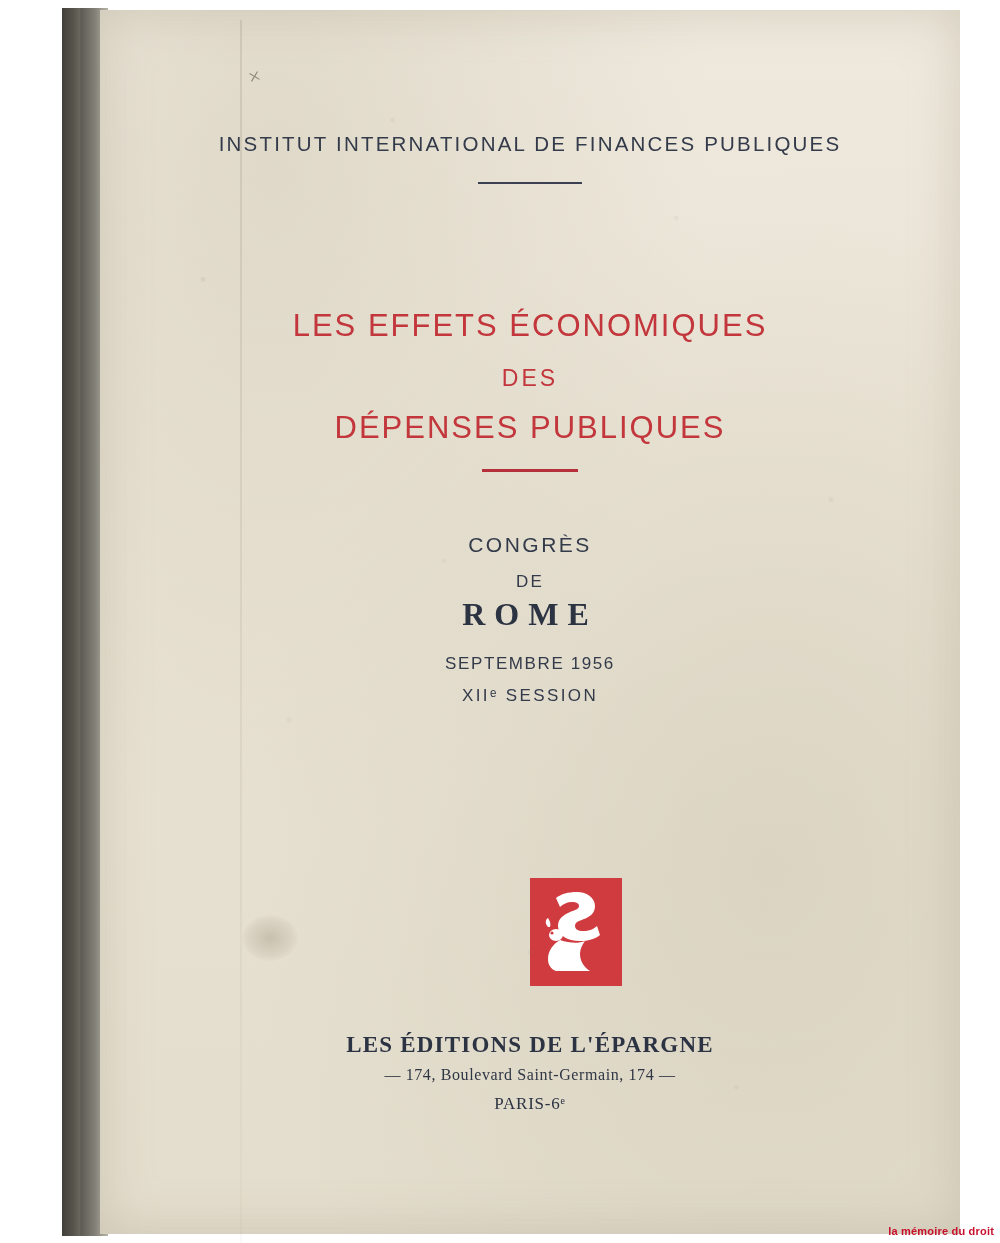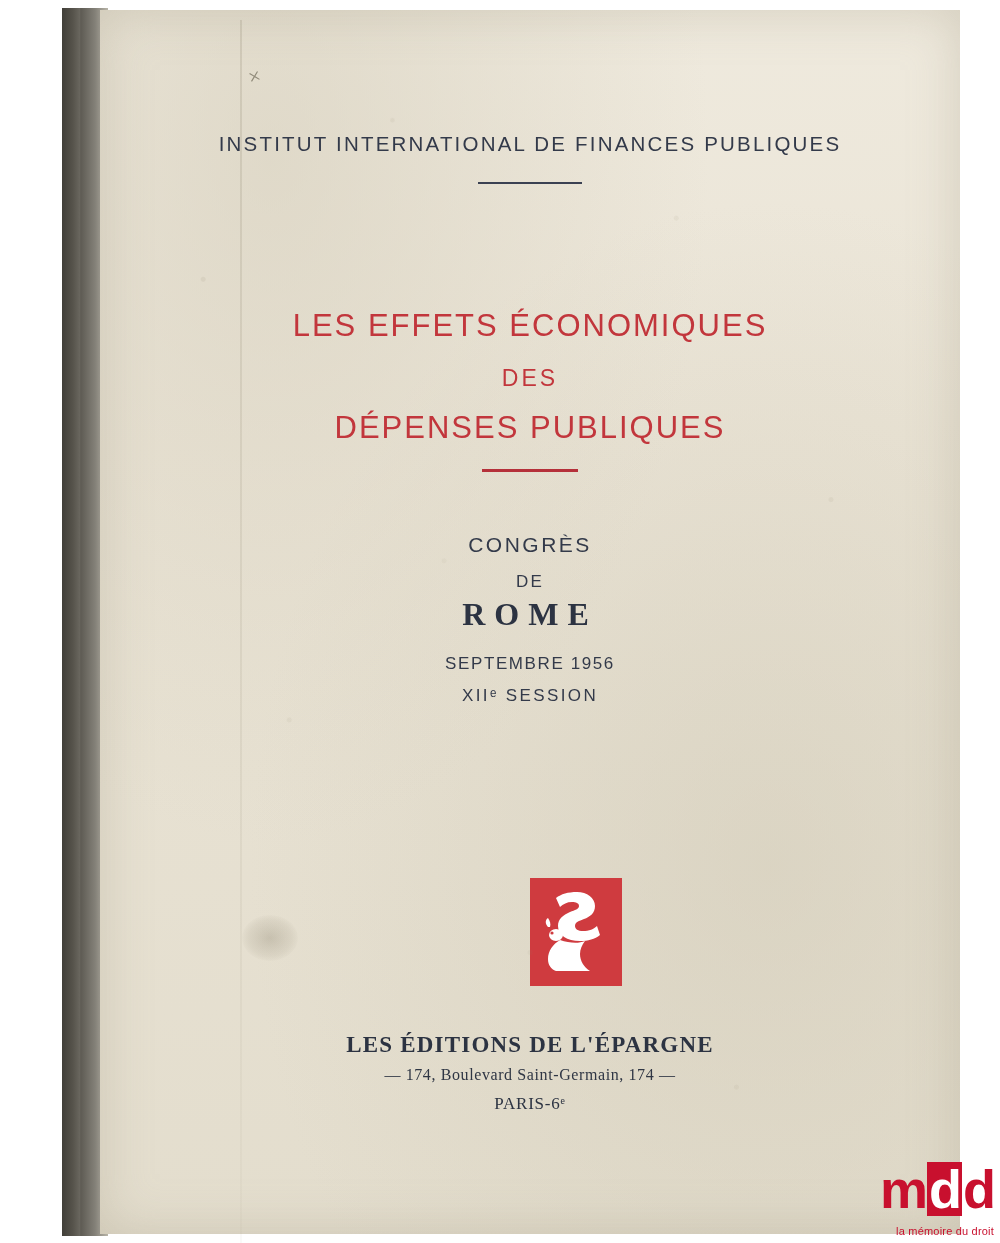--- a/index.html
+++ b/index.html
@@ -177,20 +177,21 @@
     background: #c8102e;
     color: #ffffff;
     padding: 0 2px;
     margin: 0 1px;
   }
   .wm-sub {
     font-size: 11px;
     color: #c8102e;
     letter-spacing: .2px;
     margin-top: 9px;
+    font-weight: bold;
   }
 </style>
 </head>
 <body>
 
 <div id="scan">
 
   <div class="spine"></div>
   <div class="spine-dark"></div>
 
@@ -225,17 +226,16 @@
         </g>
       </svg>
     </div>
 
     <div class="txt pub">LES ÉDITIONS DE L'ÉPARGNE</div>
     <div class="txt addr">— 174, Boulevard Saint-Germain, 174 —</div>
     <div class="txt city">PARIS-6ᵉ</div>
   </div>
 
   <div id="watermark">
-    <div class="wm-letters"><span>m</span><span class="boxed">d</span><span>d</span></div>
     <div class="wm-sub">la mémoire du droit</div>
   </div>
 
 </div>
 
 </body></html>

